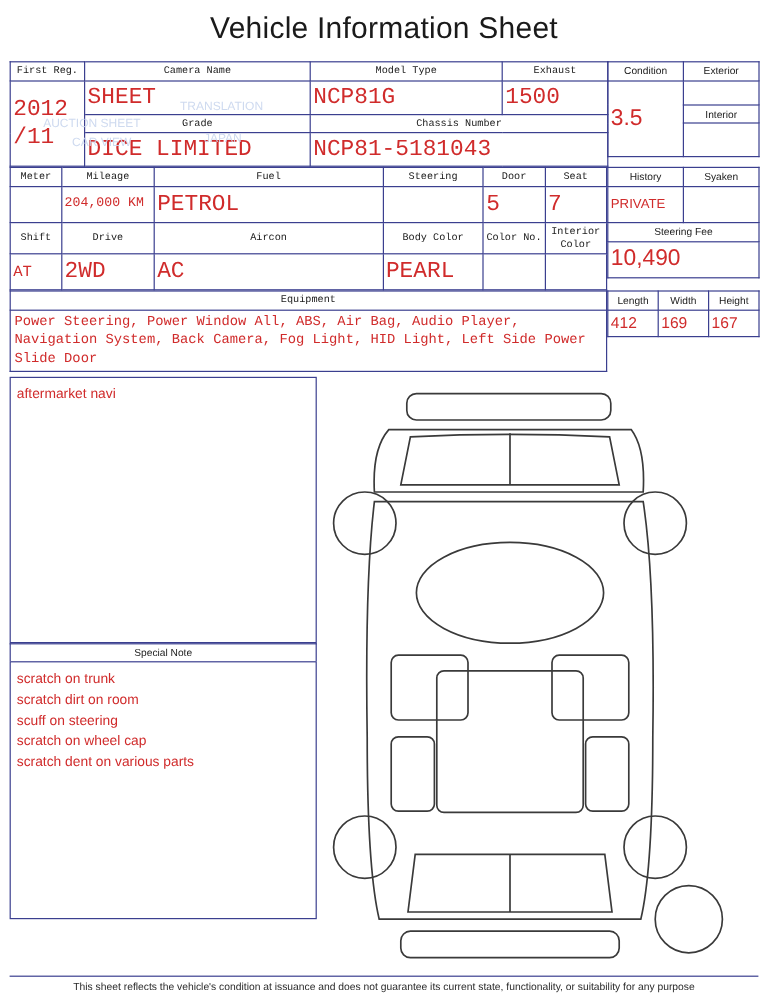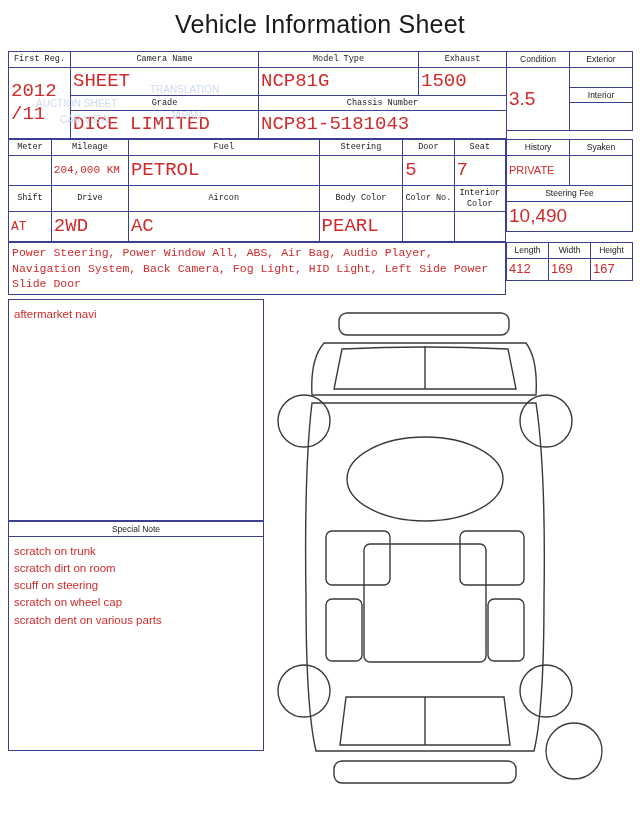--- a/index.html
+++ b/index.html
@@ -221,20 +221,23 @@
         </tr>
       </tbody>
         </table>
     </div>
   </div>
 
   <div class="topwrap">
     <div class="topleft">
       <table class="mini">
         <tbody>
+            <tr>
+              <td class="lbl">Equipment</td>
+            </tr>
         <tr>
               <td class="equip" style="height:36px">Power Steering, Power Window  All, ABS, Air Bag, Audio Player, Navigation System, Back Camera, Fog Light, HID Light, Left Side Power Slide Door</td>
             </tr>
       </tbody>
         </table>
     </div>
     <div class="topright">
       <table class="mini">
         <colgroup>
             <col style="width:42px">
@@ -311,13 +314,14 @@
           <line x1="161" y1="398" x2="161" y2="446"></line>
 
           <rect x="70" y="462" width="182" height="22" rx="8"></rect>
 
           <circle cx="310" cy="452" r="28"></circle>
         </g>
       </svg>
     </div>
   </div>
 
+  <div class="footer">This sheet reflects the vehicle's condition at issuance and does not guarantee its current state, functionality, or suitability for any purpose</div>
 </div>
 
 </body></html>

